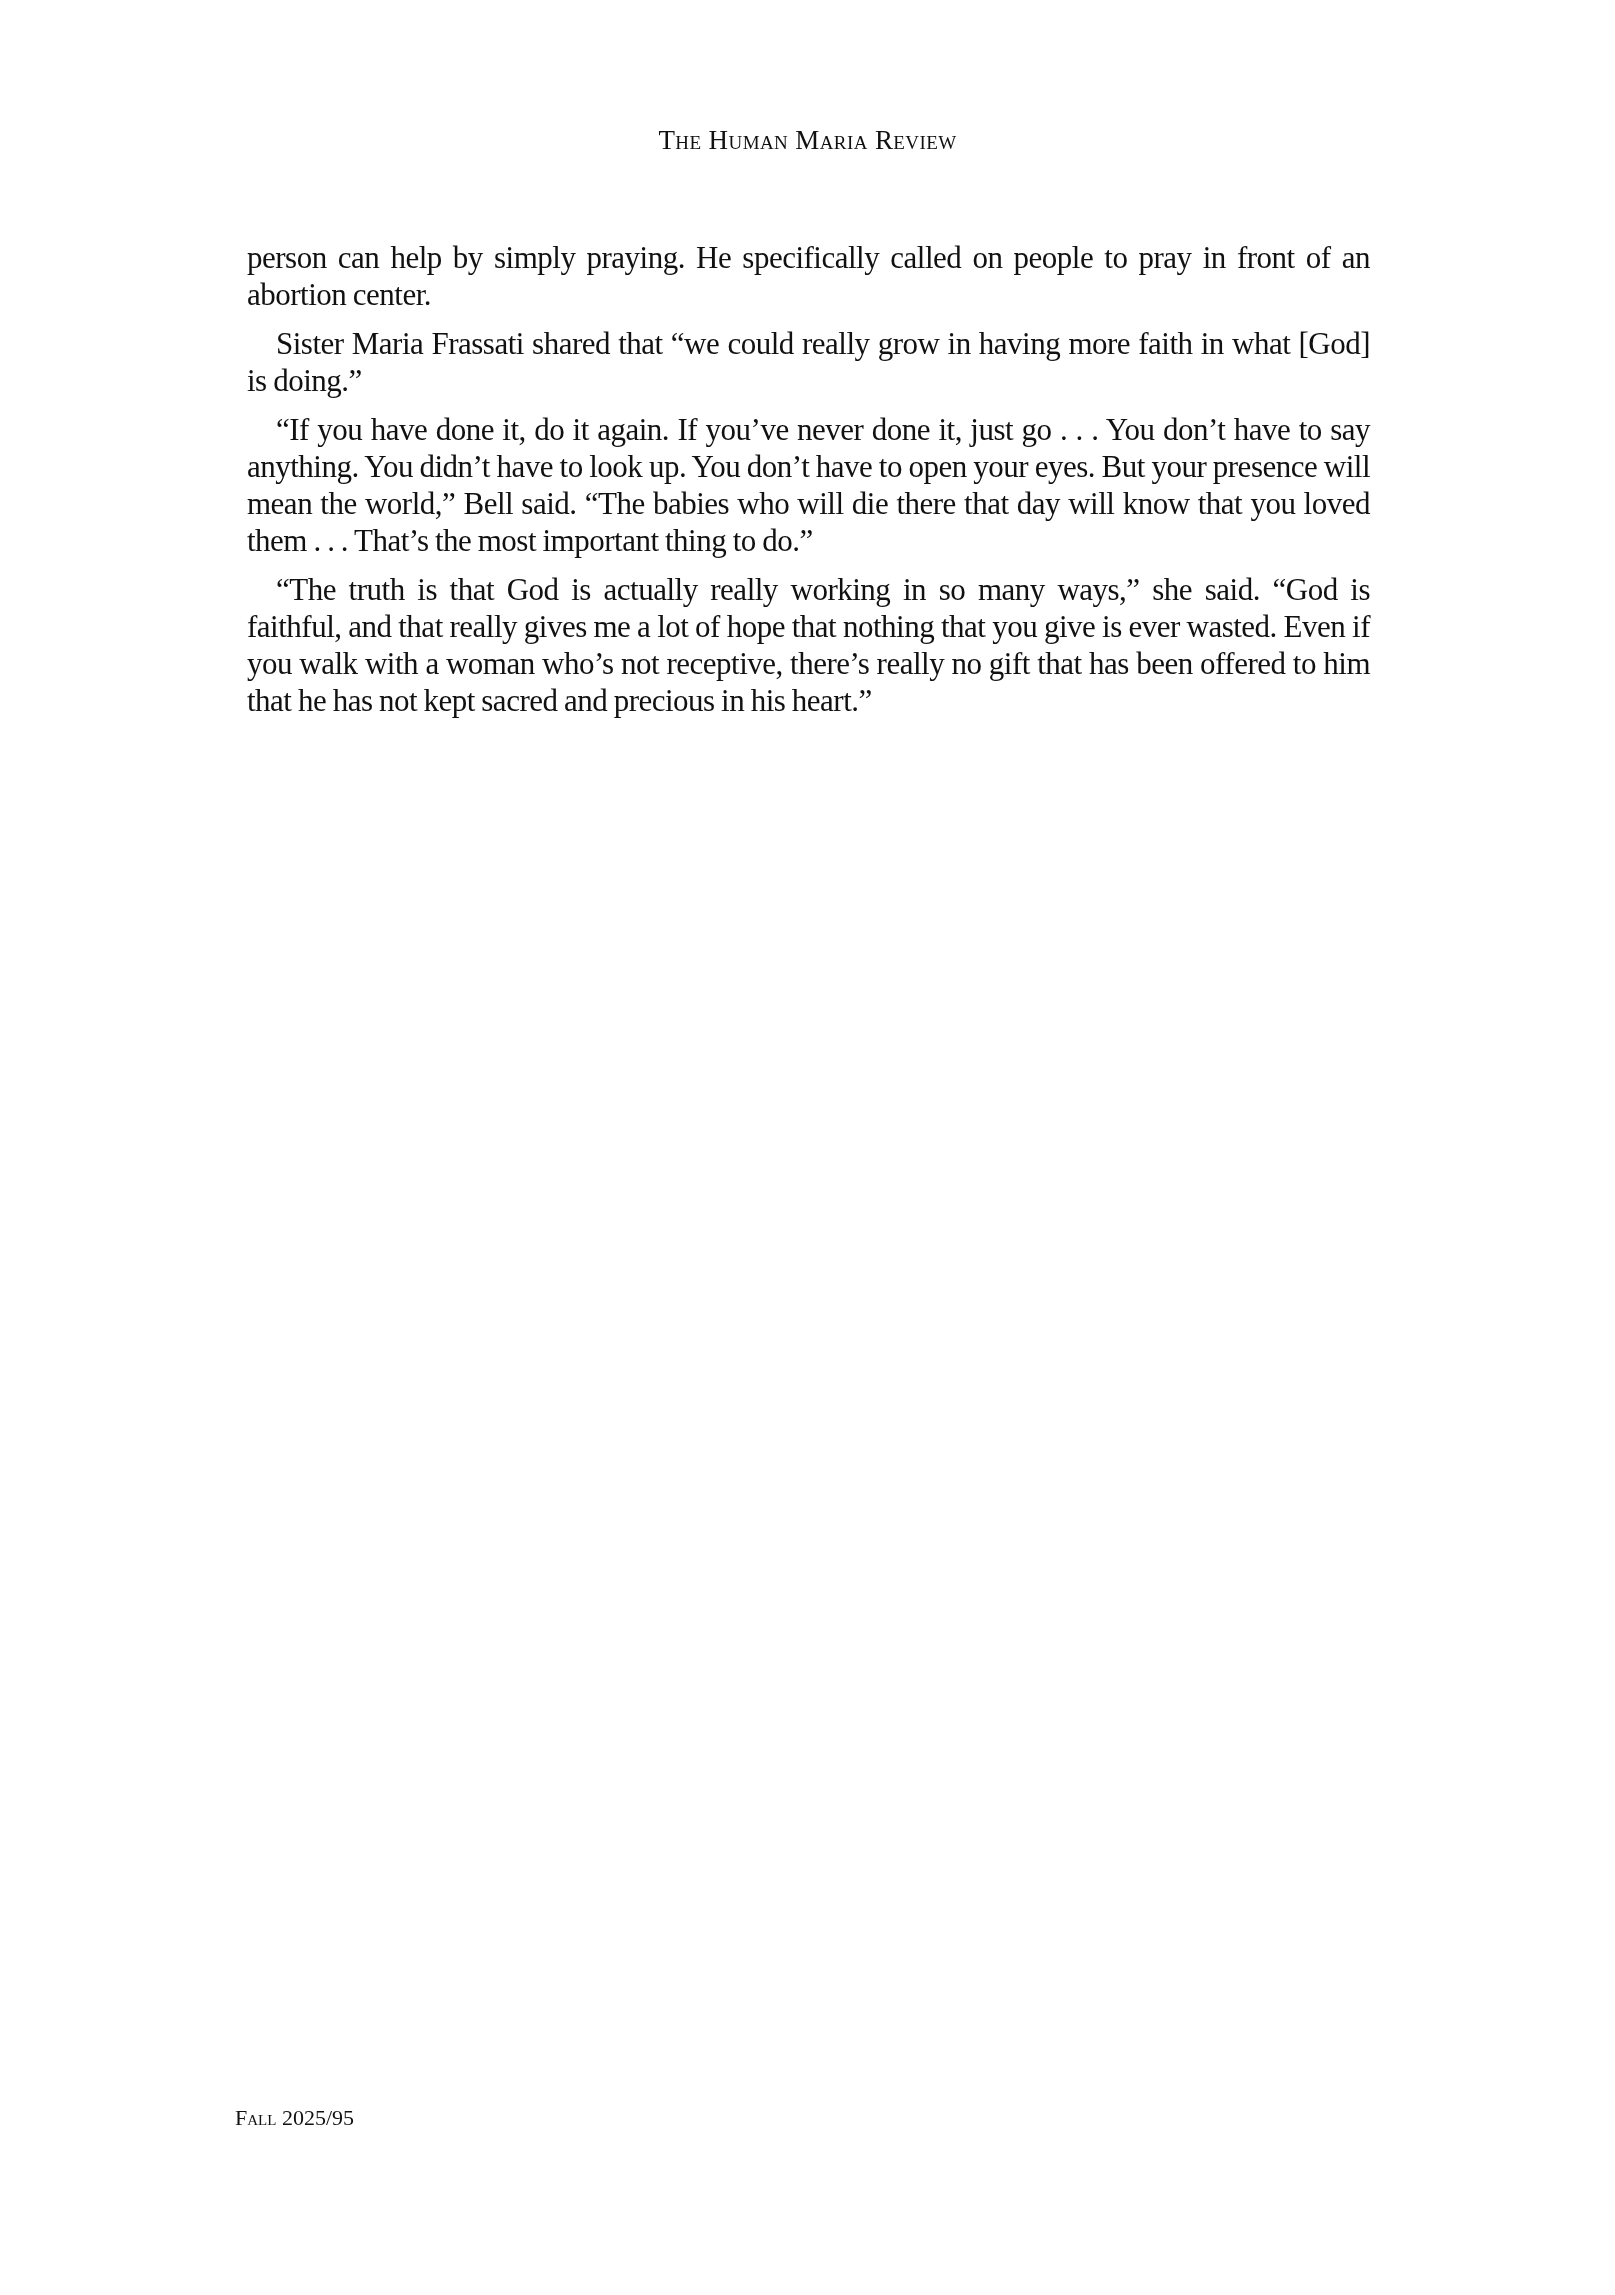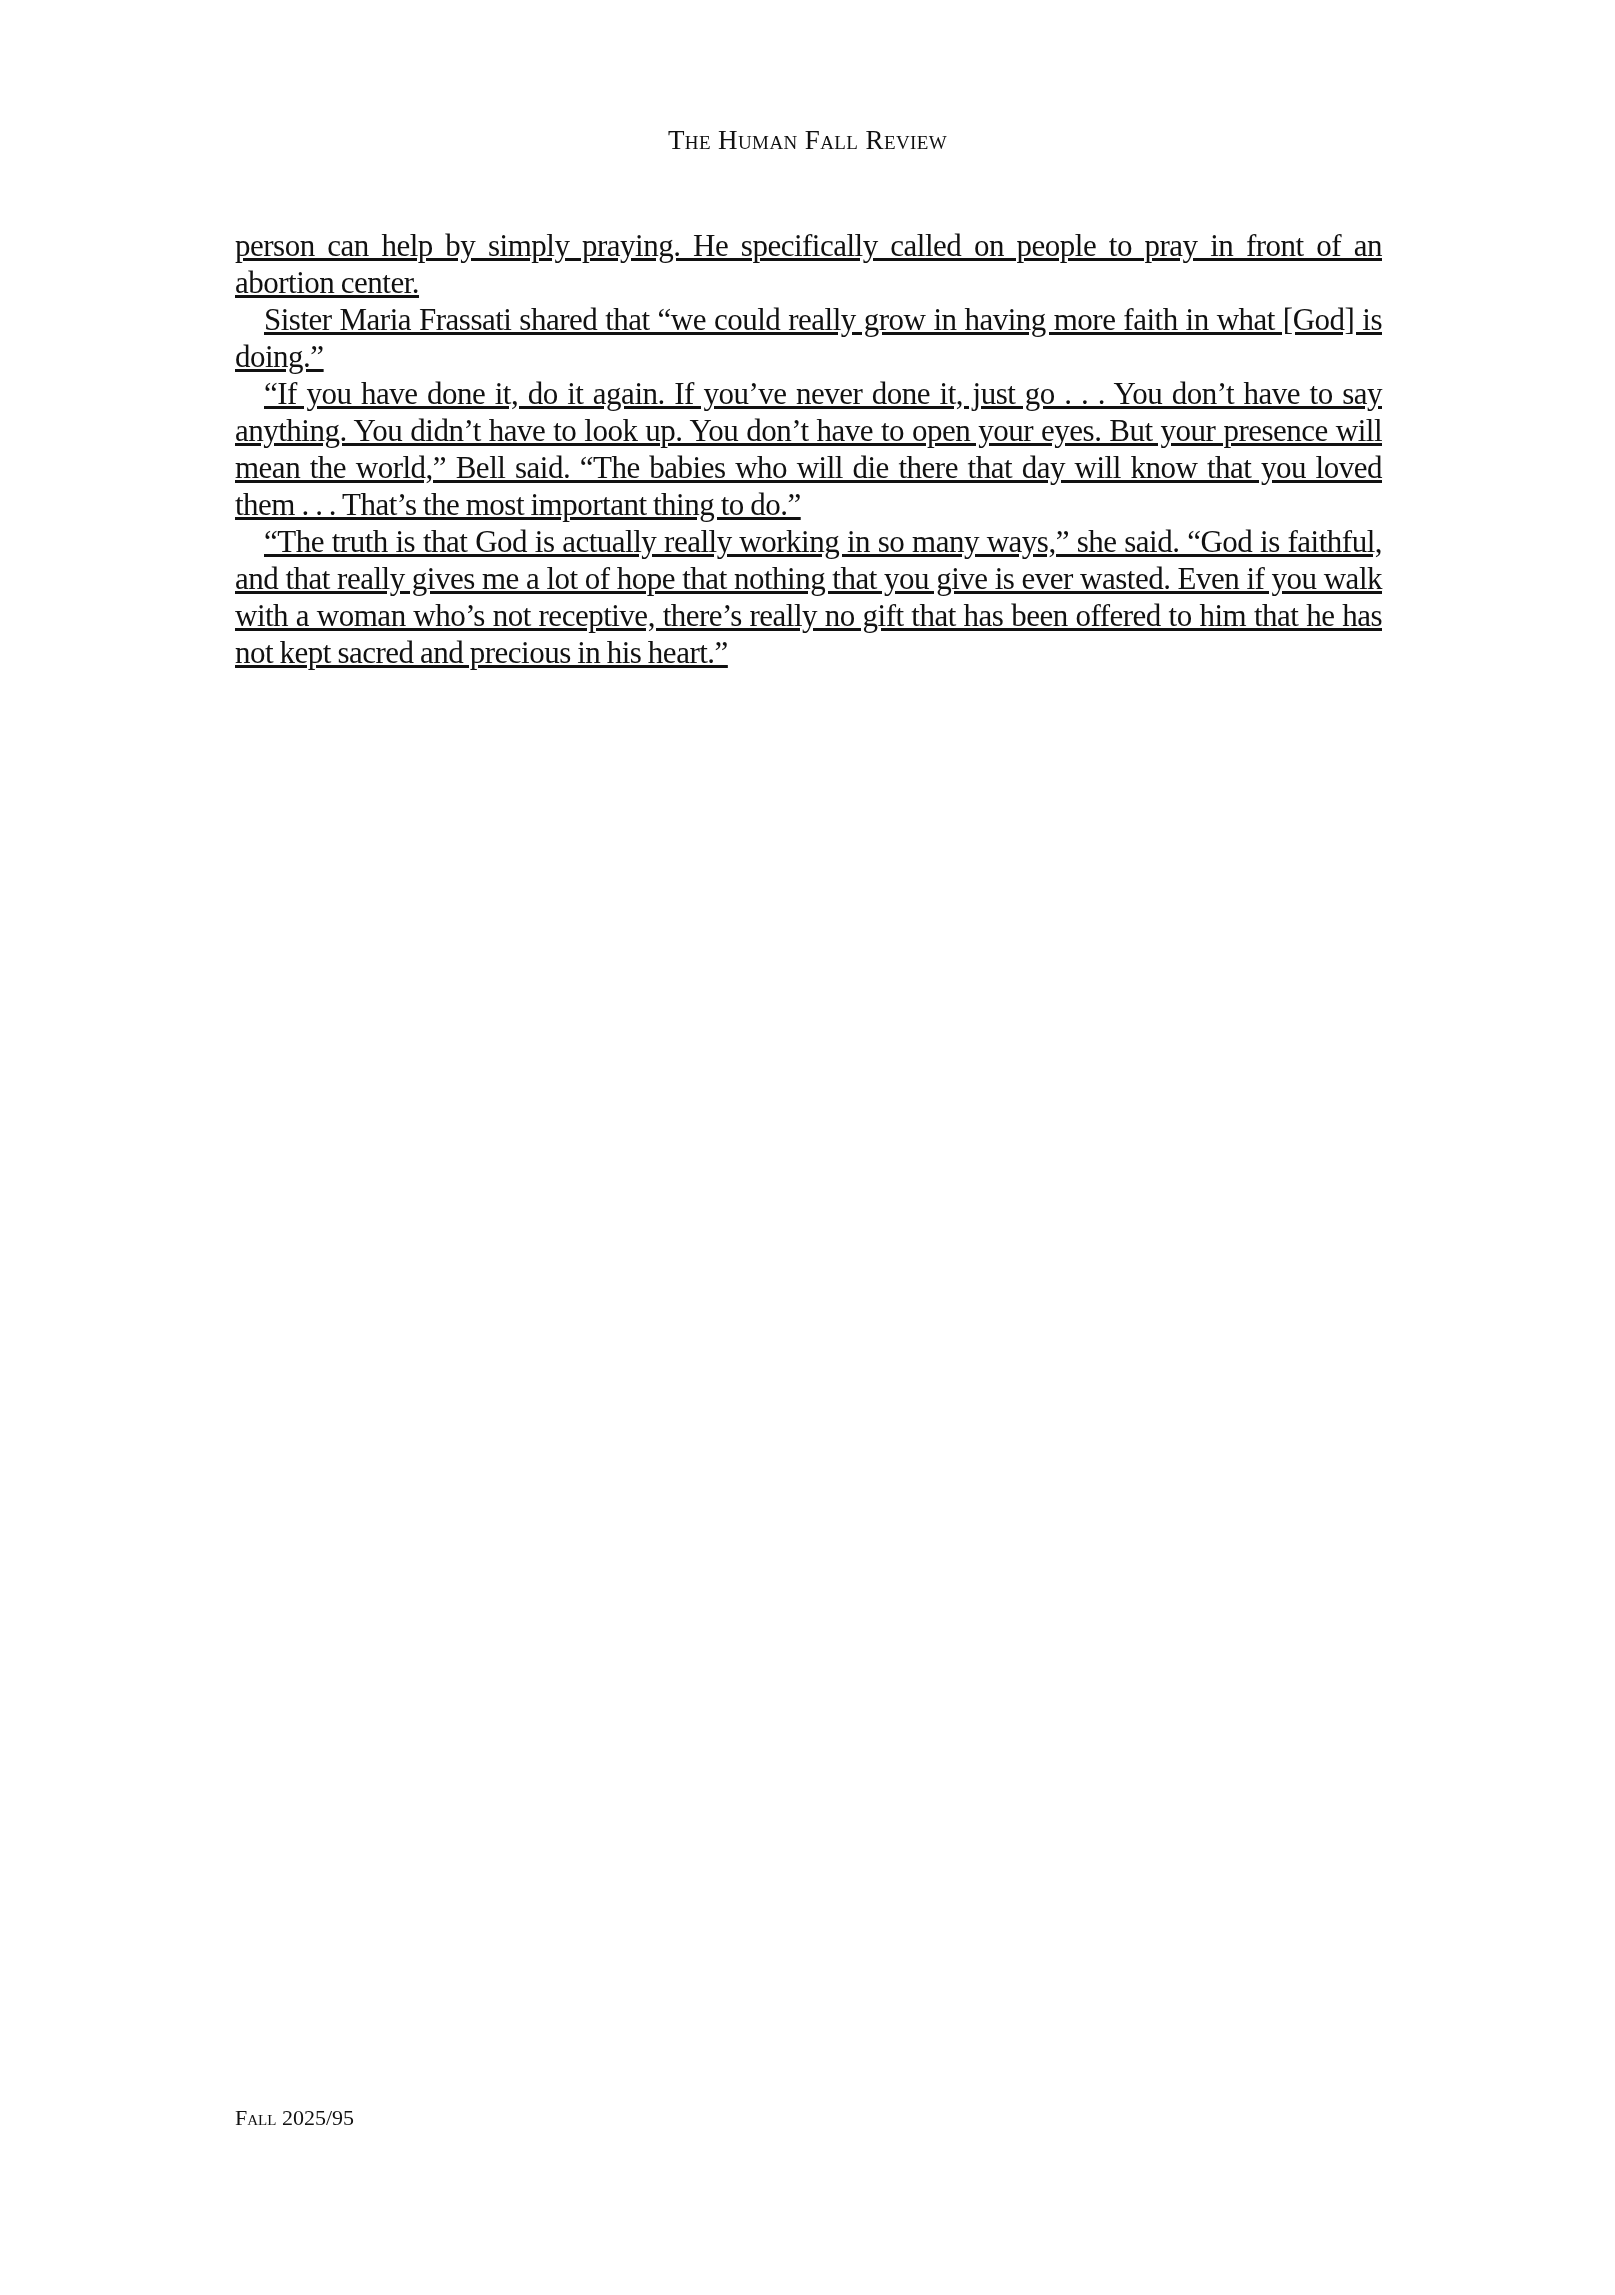--- a/index.html
+++ b/index.html
@@ -31,43 +31,42 @@
       top: 227px;
       left: 235px;
       width: 1147px;
       font-size: 31px;
       line-height: 37px;
       text-align: justify;
       letter-spacing: -0.5px;
       word-spacing: -0.8px;
     }
     .body-text p {
-      margin: 0;
+      margin: 12px;
       text-indent: 29px;
-      text-decoration: underline;
     }
     .body-text p.continued {
       text-indent: 0;
     }
     .folio {
       position: absolute;
       top: 2099px;
       left: 235px;
       width: 1147px;
       font-size: 22px;
       line-height: 38px;
     }
     .folio .season {
       font-variant: small-caps;
     }
   </style>
 </head>
 <body>
 
-<div class="running-head">The Human Fall Review</div>
+<div class="running-head">The Human Maria Review</div>
 
 <div class="body-text">
   <p class="continued">person can help by simply praying. He specifically called on people to pray in front of an abortion center.</p>
   <p>Sister Maria Frassati shared that “we could really grow in having more faith in what [God] is doing.”</p>
   <p>“If you have done it, do it again. If you’ve never done it, just go . . . You don’t have to say anything. You didn’t have to look up. You don’t have to open your eyes. But your presence will mean the world,” Bell said. “The babies who will die there that day will know that you loved them . . . That’s the most important thing to do.”</p>
   <p>“The truth is that God is actually really working in so many ways,” she said. “God is faithful, and that really gives me a lot of hope that nothing that you give is ever wasted. Even if you walk with a woman who’s not receptive, there’s really no gift that has been offered to him that he has not kept sacred and precious in his heart.”</p>
 </div>
 
 <div class="folio">
   <span class="season">Fall</span>

